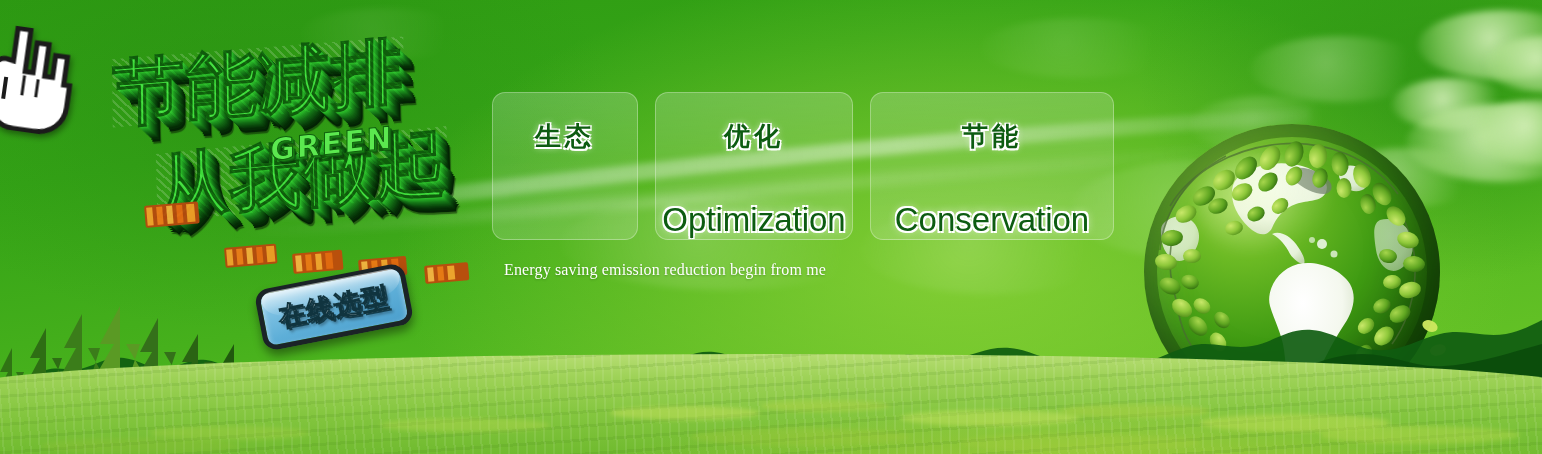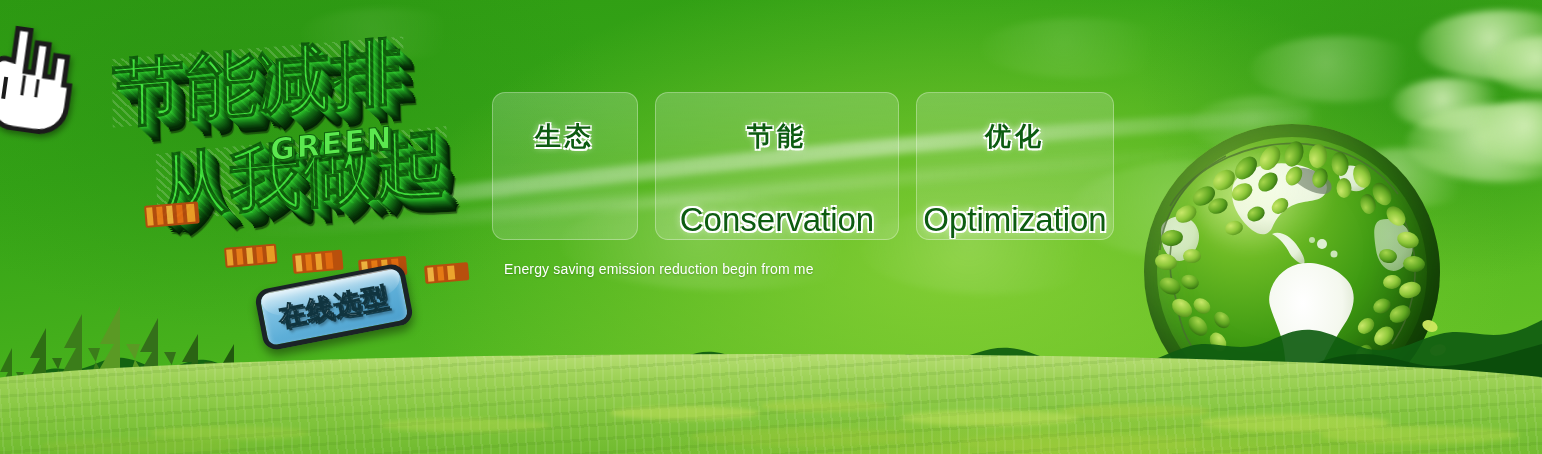--- a/index.html
+++ b/index.html
@@ -288,22 +288,22 @@
       -1.6px -1.6px 0 #ffffff, 1.6px -1.6px 0 #ffffff,
       -1.6px 1.6px 0 #ffffff, 1.6px 1.6px 0 #ffffff,
       0 0 8px rgba(255,255,255,0.9);
     white-space: nowrap;
   }
 
   
   .tagline {
     position: absolute;
     left: 504px; top: 261px;
-    font-family: Liberation Sans, sans-serif;
-    font-size: 14px;
+    font-family: Liberation Serif, serif;
+    font-size: 16px;
     color: #ffffff;
     letter-spacing: .15px;
     text-shadow: 0 1px 2px rgba(30,80,10,0.35);
     white-space: nowrap;
   }
 </style>
 </head>
 <body>
 
 <div class="banner">
@@ -416,27 +416,27 @@
       <path d="M26 52 L26 74" stroke="#1b1b1b" stroke-width="4"></path>
       <path d="M44 48 L44 68" stroke="#1b1b1b" stroke-width="3"></path>
       <path d="M58 50 L58 68" stroke="#1b1b1b" stroke-width="3"></path>
     </svg>
   </div>
 
   <div class="cards">
     <div class="card c1">
       <div class="card-cn">生态</div>
     </div>
+    <div class="card c3">
+      <div class="card-cn">优化</div>
+      <div class="card-en">Optimization</div>
+    </div>
     <div class="card c2">
       <div class="card-cn">节能</div>
       <div class="card-en">Conservation</div>
-    </div>
-    <div class="card c3">
-      <div class="card-cn">优化</div>
-      <div class="card-en">Optimization</div>
     </div>
   </div>
 
   <div class="tagline">Energy saving emission reduction begin from me</div>
 
   <div class="globe-wrap">
     <div class="globe-shadow"></div>
     <div class="globe">
       <div class="globe-continents">
         <svg width="296" height="296" viewBox="0 0 296 296">

